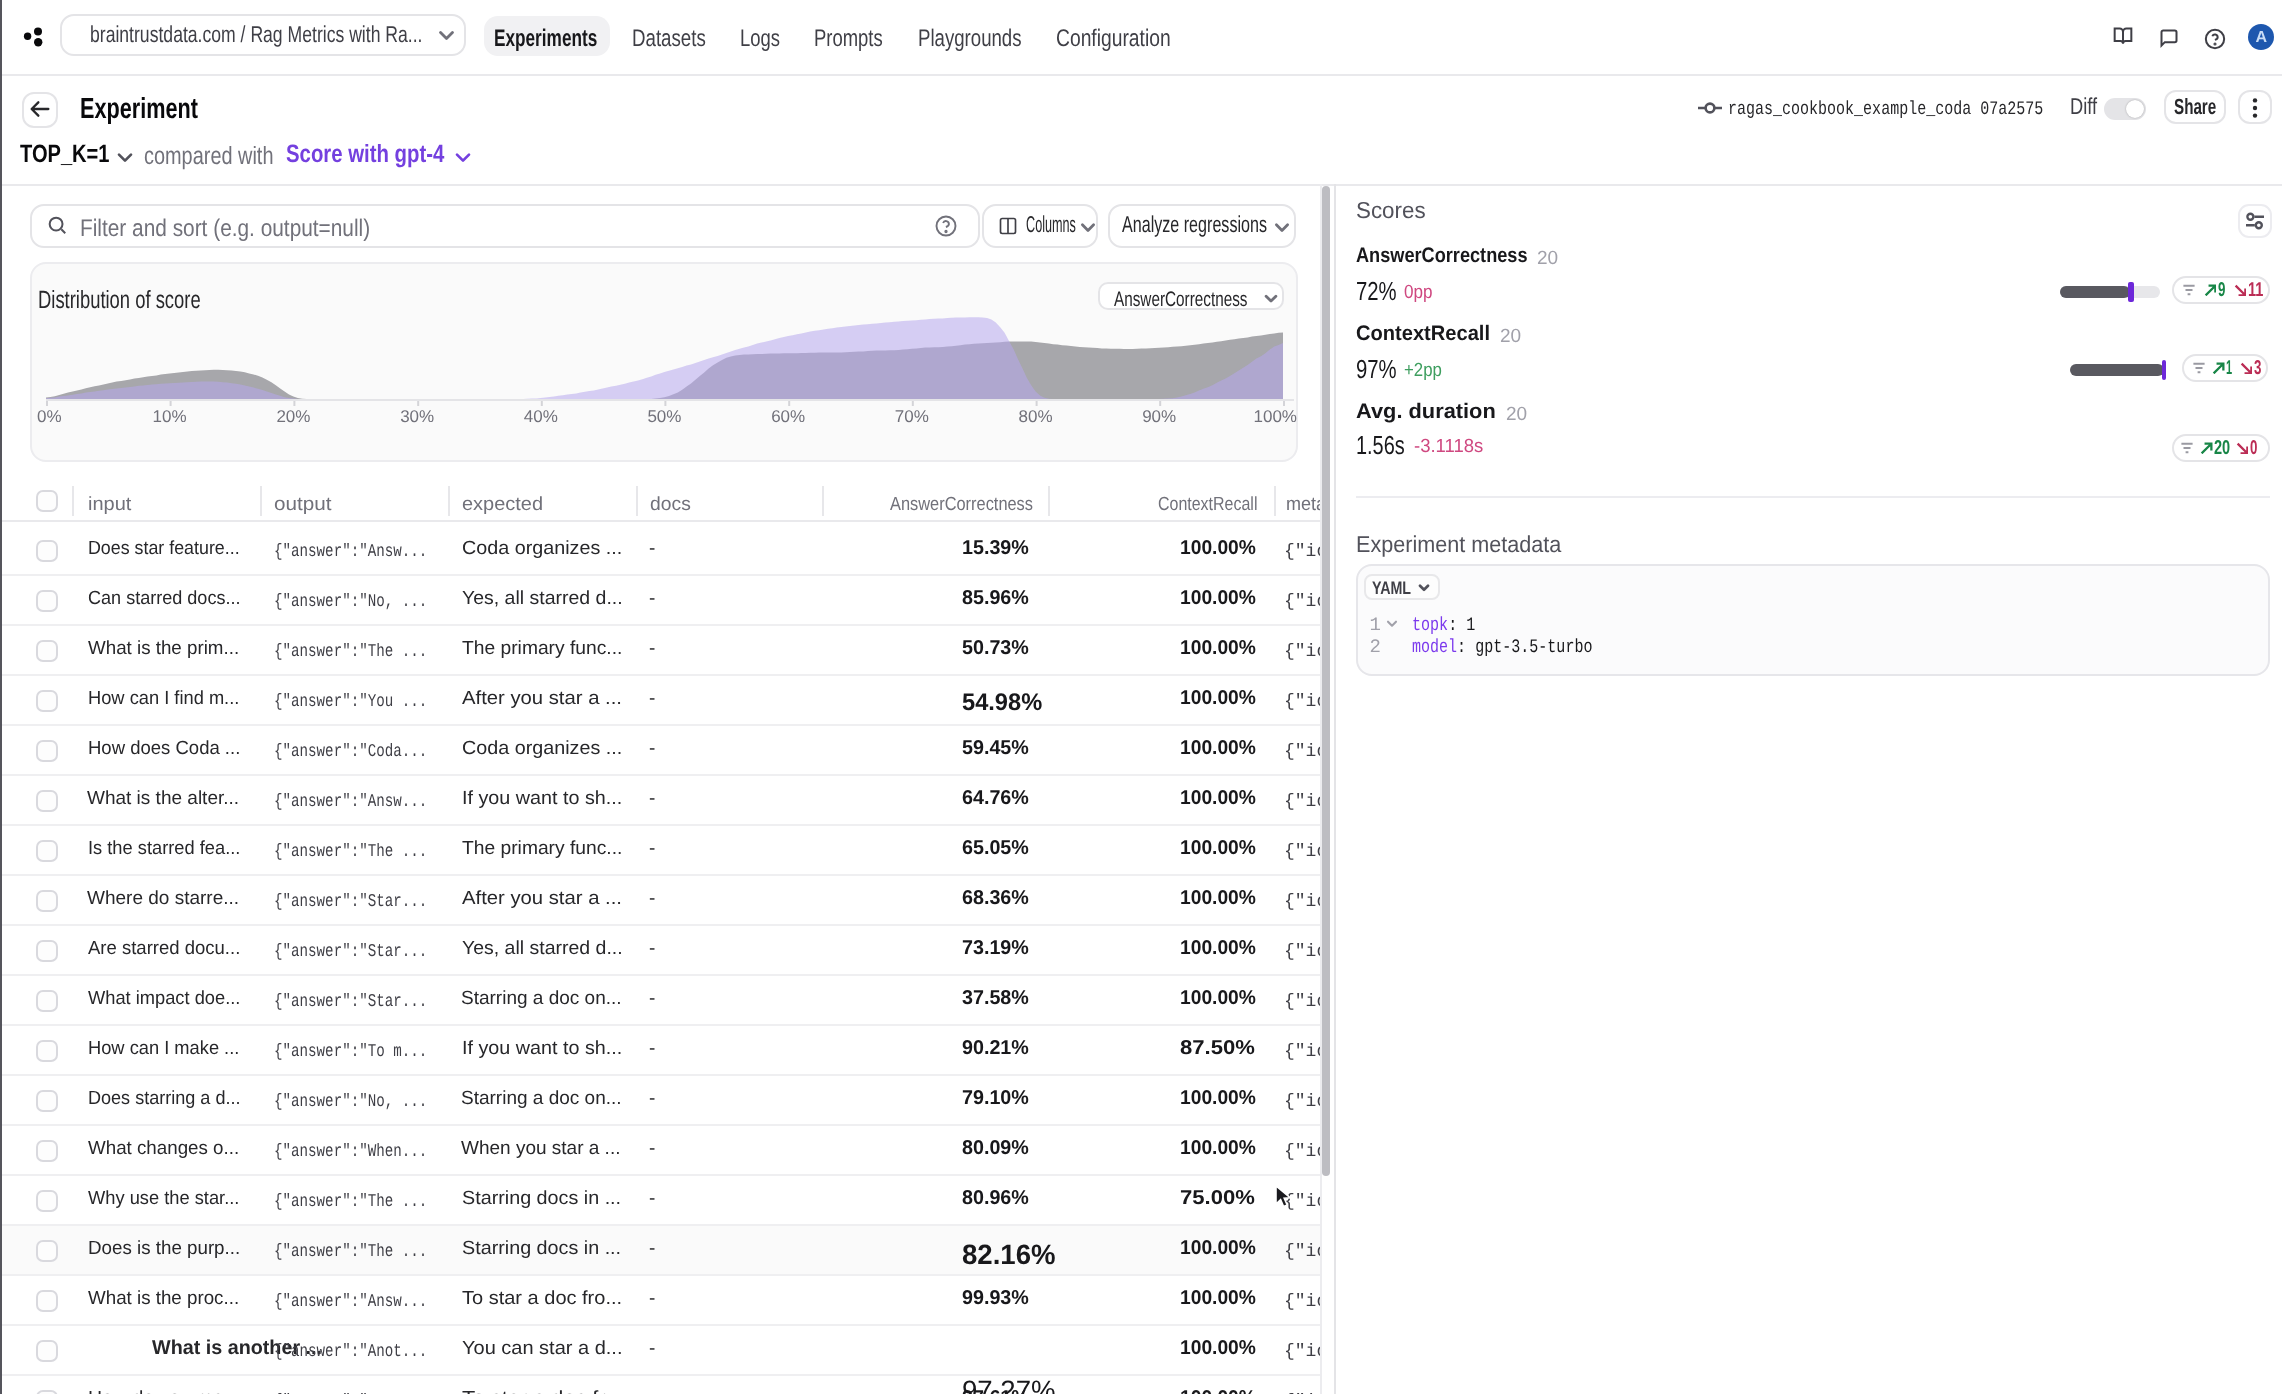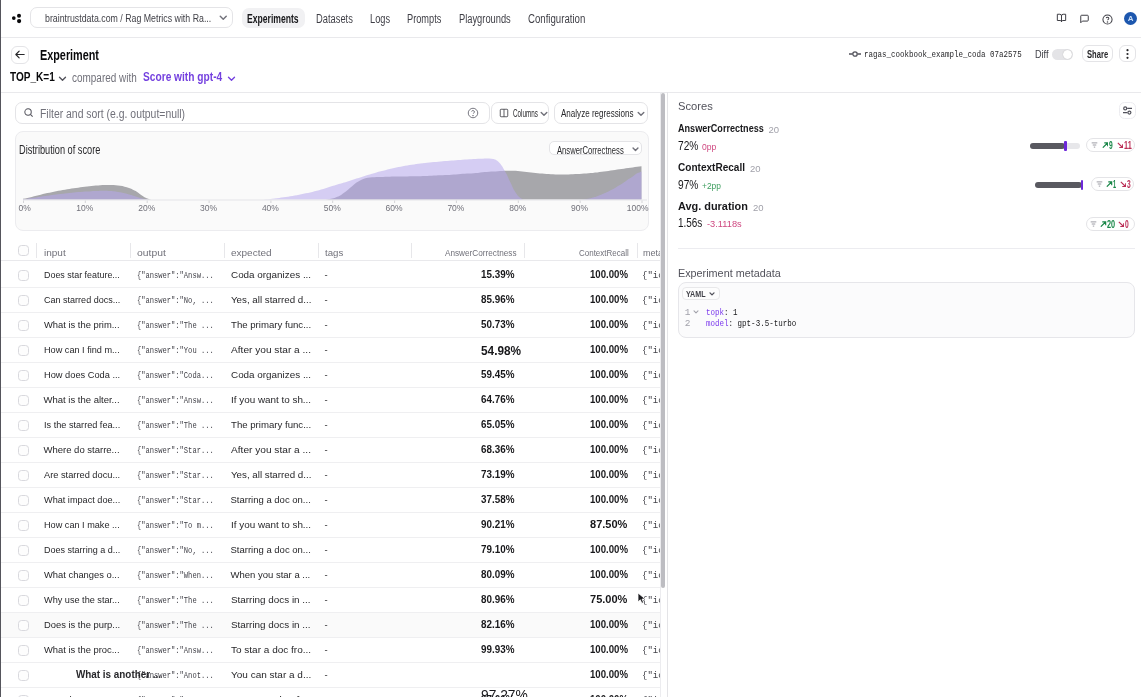--- a/index.html
+++ b/index.html
@@ -129,21 +129,21 @@
       <div class="sep" style="left:130px;top:3px;height:15px"></div>
       <div class="sep" style="left:224px;top:3px;height:15px"></div>
       <div class="sep" style="left:318px;top:3px;height:15px"></div>
       <div class="sep" style="left:410.5px;top:3px;height:15px"></div>
       <div class="sep" style="left:524px;top:3px;height:15px"></div>
       <div class="sep" style="left:636.5px;top:3px;height:15px"></div>
       <div class="cb" style="top:5px"></div>
       <div class="tx ab" style="left:43.5px;top:7px;font-size:9.5px;font-weight:400;color:#71717a;transform:scaleX(1.0524);transform-origin:0 0;">input</div>
       <div class="tx ab" style="left:136.5px;top:7px;font-size:9.5px;font-weight:400;color:#71717a;transform:scaleX(1.0885);transform-origin:0 0;">output</div>
       <div class="tx ab" style="left:230.5px;top:7px;font-size:9.5px;font-weight:400;color:#71717a;transform:scaleX(1.0513);transform-origin:0 0;">expected</div>
-      <div class="tx ab" style="left:324.5px;top:7px;font-size:9.5px;font-weight:400;color:#71717a;transform:scaleX(1.0167);transform-origin:0 0;">tags</div>
+      <div class="tx ab" style="left:324.5px;top:7px;font-size:9.5px;font-weight:400;color:#71717a;transform:scaleX(1.0167);transform-origin:0 0;">docs</div>
       <div class="tx ab" style="left:444.8px;top:7px;font-size:9.5px;font-weight:400;color:#71717a;transform:scaleX(0.8627);transform-origin:0 0;">AnswerCorrectness</div>
       <div class="tx ab" style="left:579px;top:7px;font-size:9.5px;font-weight:400;color:#71717a;transform:scaleX(0.8407);transform-origin:0 0;">ContextRecall</div>
       <div class="tx ab" style="left:643px;top:7px;font-size:9.5px;font-weight:400;color:#71717a;transform:scaleX(0.9500);transform-origin:0 0;">metadata</div>
     </div>
     <div class="ab" style="left:0;top:262.5px;width:659.5px;height:434.5px;overflow:hidden">
       <div class="row" style="">
         <div class="cb"></div>
         <div class="tx ab" style="left:43.5px;top:6.5px;font-size:9.5px;font-weight:400;color:#27272a;transform:scaleX(0.9383);transform-origin:0 0;">Does star feature...</div>
         <div class="tx ab mono" style="left:136.5px;top:8px;font-size:9px;font-weight:400;color:#3f3f46;transform:scaleX(0.7887);transform-origin:0 0;">{"answer":"Answ...</div>
         <div class="tx ab" style="left:230.5px;top:6.5px;font-size:9.5px;font-weight:400;color:#27272a;transform:scaleX(1.0390);transform-origin:0 0;">Coda organizes ...</div>
@@ -281,21 +281,21 @@
         <div class="tx ab" style="left:481px;top:6px;font-size:10px;font-weight:700;color:#18181b;transform:scaleX(0.9853);transform-origin:0 0;">80.96%</div>
         <div class="tx ab" style="left:590px;top:6px;font-size:10px;font-weight:700;color:#18181b;transform:scaleX(1.1029);transform-origin:0 0;">75.00%</div>
         <div class="tx ab mono" style="left:642px;top:8px;font-size:9px;font-weight:400;color:#3f3f46;">{"ic</div>
       </div>
       <div class="row" style="background:#fafafa;">
         <div class="cb"></div>
         <div class="tx ab" style="left:43.5px;top:6.5px;font-size:9.5px;font-weight:400;color:#27272a;transform:scaleX(0.9870);transform-origin:0 0;">Does is the purp...</div>
         <div class="tx ab mono" style="left:136.5px;top:8px;font-size:9px;font-weight:400;color:#3f3f46;transform:scaleX(0.7887);transform-origin:0 0;">{"answer":"The ...</div>
         <div class="tx ab" style="left:230.5px;top:6.5px;font-size:9.5px;font-weight:400;color:#27272a;transform:scaleX(1.0390);transform-origin:0 0;">Starring docs in ...</div>
         <div class="tx ab" style="left:324.5px;top:6.5px;font-size:9.5px;font-weight:400;color:#27272a;">-</div>
-        <div class="tx ab" style="left:481px;top:6px;font-size:10px;font-weight:700;color:#18181b;transform:scaleX(0.9853);transform-origin:0 0;">82.16%</div>
+        <div class="tx ab" style="left:481px;top:6px;font-size:14px;font-weight:700;color:#18181b;transform:scaleX(0.9853);transform-origin:0 0;">82.16%</div>
         <div class="tx ab" style="left:590px;top:6px;font-size:10px;font-weight:700;color:#18181b;transform:scaleX(0.9615);transform-origin:0 0;">100.00%</div>
         <div class="tx ab mono" style="left:642px;top:8px;font-size:9px;font-weight:400;color:#3f3f46;">{"ic</div>
       </div>
       <div class="row" style="">
         <div class="cb"></div>
         <div class="tx ab" style="left:43.5px;top:6.5px;font-size:9.5px;font-weight:400;color:#27272a;transform:scaleX(0.9870);transform-origin:0 0;">What is the proc...</div>
         <div class="tx ab mono" style="left:136.5px;top:8px;font-size:9px;font-weight:400;color:#3f3f46;transform:scaleX(0.7887);transform-origin:0 0;">{"answer":"Answ...</div>
         <div class="tx ab" style="left:230.5px;top:6.5px;font-size:9.5px;font-weight:400;color:#27272a;transform:scaleX(1.0526);transform-origin:0 0;">To star a doc fro...</div>
         <div class="tx ab" style="left:324.5px;top:6.5px;font-size:9.5px;font-weight:400;color:#27272a;">-</div>
         <div class="tx ab" style="left:481px;top:6px;font-size:10px;font-weight:700;color:#18181b;transform:scaleX(0.9853);transform-origin:0 0;">99.93%</div>

